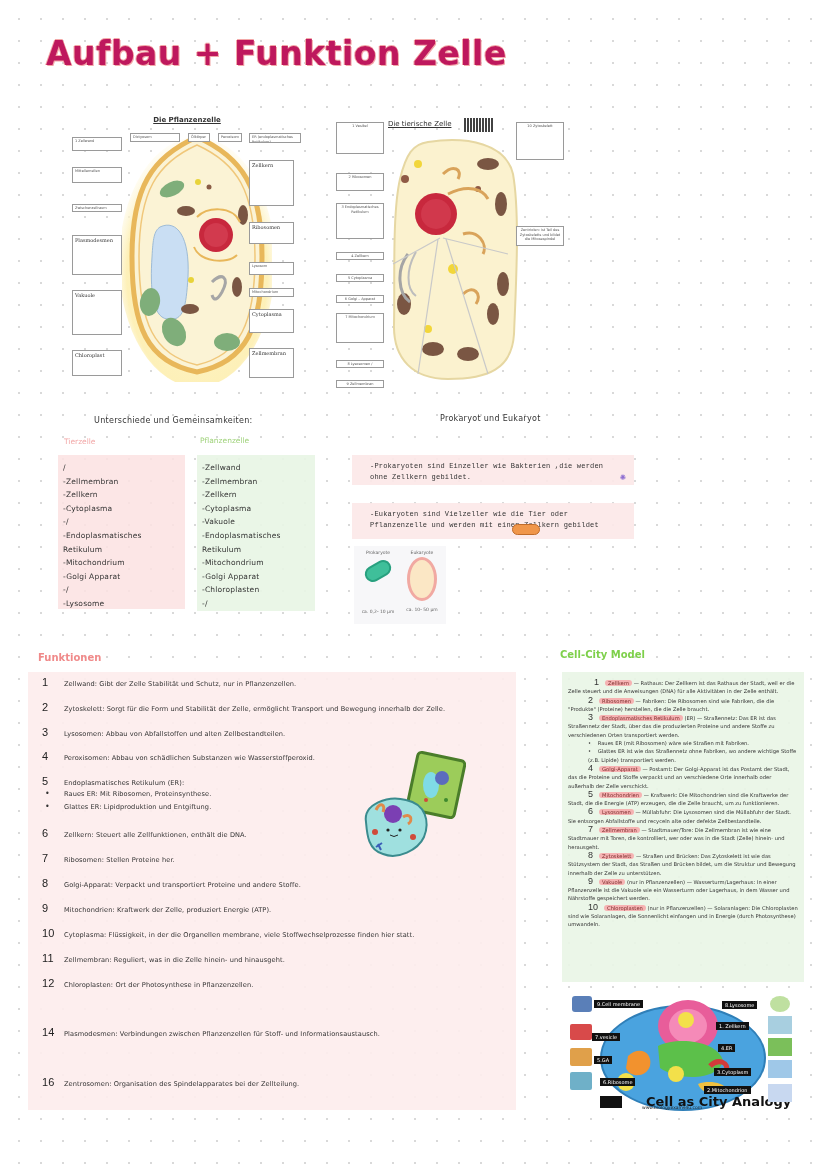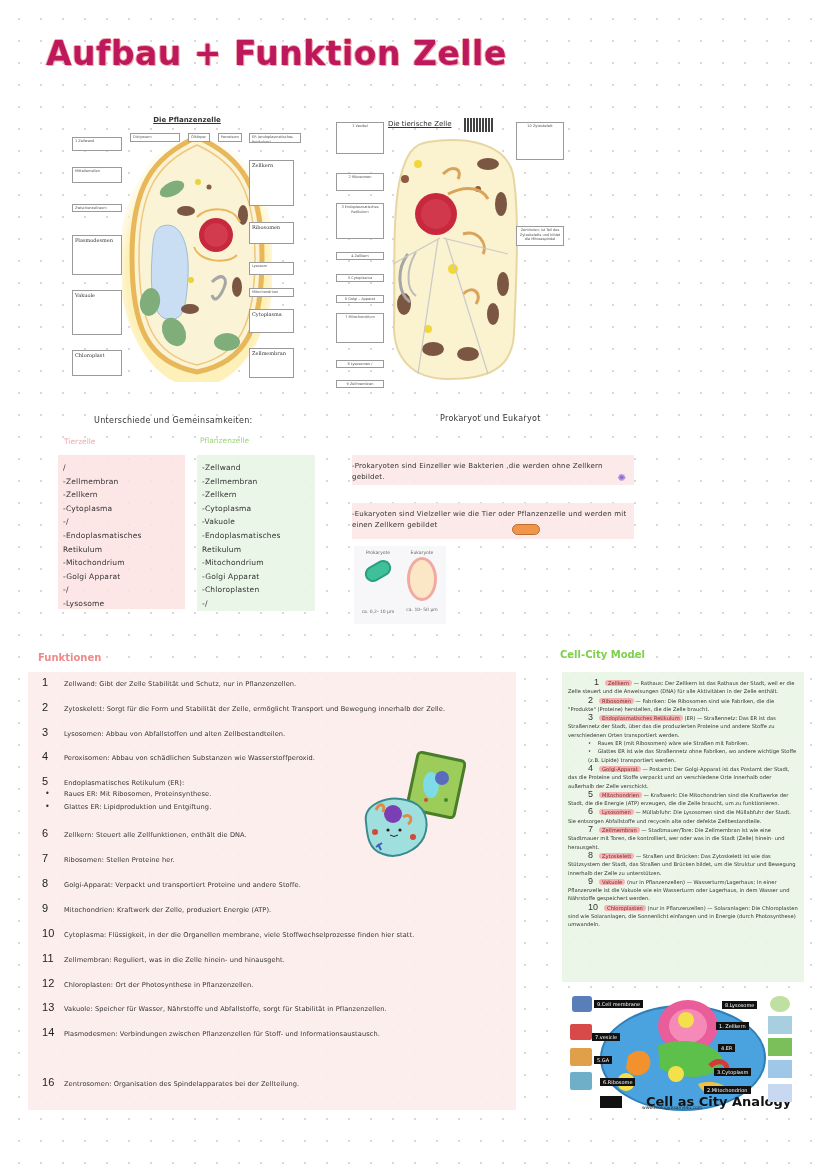--- a/index.html
+++ b/index.html
@@ -38,22 +38,23 @@
   
   .subhead { font-size: 8px; color: #333; letter-spacing: 0.3px; }
   .list-box {
     padding: 6px 5px; font-size: 7.5px; line-height: 13.6px; color: #333; letter-spacing: 0.2px;
   }
   .list-box.pink { background: rgba(252,226,226,0.85); }
   .list-box.green { background: rgba(232,245,228,0.9); }
   .col-head-pink { font-size: 7.5px; color: #f2a7a7; }
   .col-head-green { font-size: 7.5px; color: #9fd27a; }
   .pk-box {
-    background: rgba(252,232,232,0.9); padding: 6px 0; font-size: 7px; line-height: 11px; color: #333;
+    background: rgba(252,232,232,0.9); padding: 6px 18px; font-size: 7px; line-height: 11px; color: #333;
     letter-spacing: 0.2px;
+    font-family: Liberation Mono, monospace;
   }
   .mini-card {
     background: #f7f7f9; width: 48px; height: 78px; font-size: 4.5px; color: #666;
     text-align: center; padding-top: 4px;
   }
   
   .section-head { font-weight: bold; font-size: 10px; }
   .fn-panel { background: rgba(253,236,236,0.9); }
   .fn-row { position: absolute; left: 14px; display: flex; align-items: baseline; font-size: 6.6px; color: #333; letter-spacing: 0.1px; white-space: nowrap; }
   .fn-num { font-size: 11px; width: 22px; color: #222; font-family: "Liberation Sans", sans-serif; }
@@ -273,24 +274,20 @@
       <span>Cytoplasma: Flüssigkeit, in der die Organellen membrane, viele Stoffwechselprozesse finden hier statt.</span>
     </div>
   <div class="fn-row" style="top:280px;">
       <span class="fn-num">11</span>
       <span>Zellmembran: Reguliert, was in die Zelle hinein- und hinausgeht.</span>
     </div>
   <div class="fn-row" style="top:305px;">
       <span class="fn-num">12</span>
       <span>Chloroplasten: Ort der Photosynthese in Pflanzenzellen.</span>
     </div>
-  <div class="fn-row" style="top:329px;">
-      <span class="fn-num">13</span>
-      <span>Vakuole: Speicher für Wasser, Nährstoffe und Abfallstoffe, sorgt für Stabilität in Pflanzenzellen.</span>
-    </div>
   <div class="fn-row" style="top:354px;">
       <span class="fn-num">14</span>
       <span>Plasmodesmen: Verbindungen zwischen Pflanzenzellen für Stoff- und Informationsaustausch.</span>
     </div>
   <div class="fn-row" style="top:404px;">
       <span class="fn-num">16</span>
       <span>Zentrosomen: Organisation des Spindelapparates bei der Zellteilung.</span>
     </div>
 
   <svg class="abs" style="left:378px; top:78px;" width="60" height="70" viewBox="0 0 60 70">

